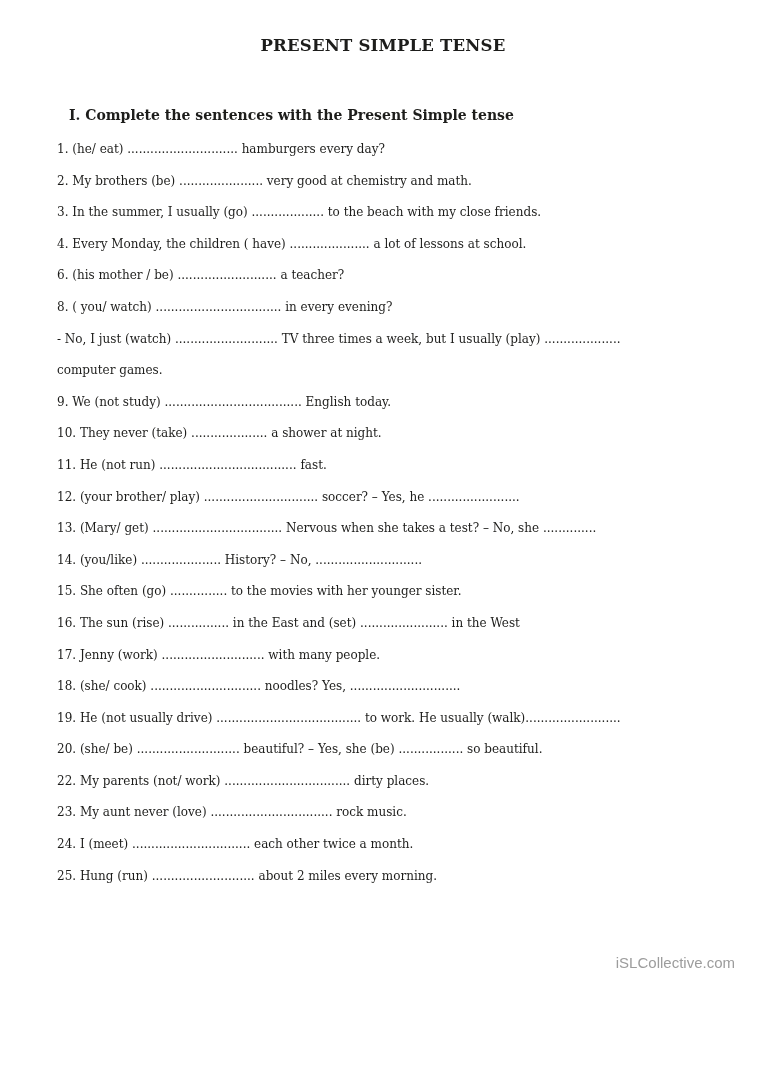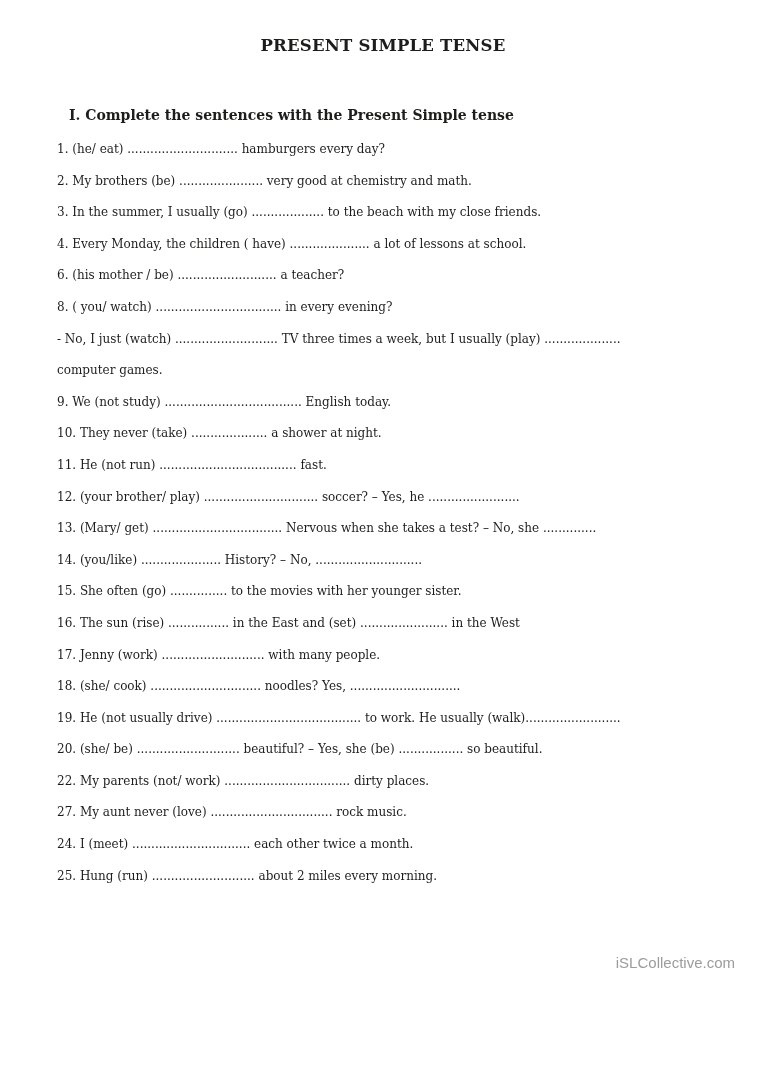--- a/index.html
+++ b/index.html
@@ -74,18 +74,18 @@
     <p class="line">12. (your brother/ play) .............................. soccer? – Yes, he ........................</p>
     <p class="line">13. (Mary/ get) .................................. Nervous when she takes a test? – No, she ..............</p>
     <p class="line">14. (you/like) ..................... History? – No, ............................</p>
     <p class="line">15. She often (go) ............... to the movies with her younger sister.</p>
     <p class="line">16. The sun (rise) ................ in the East and (set) ....................... in the West</p>
     <p class="line">17. Jenny (work) ........................... with many people.</p>
     <p class="line">18. (she/ cook) ............................. noodles? Yes, .............................</p>
     <p class="line">19. He (not usually drive) ...................................... to work. He usually (walk).........................</p>
     <p class="line">20. (she/ be) ........................... beautiful? – Yes, she (be) ................. so beautiful.</p>
     <p class="line">22. My parents (not/ work) ................................. dirty places.</p>
-    <p class="line">27. My aunt never (love) ................................ rock music.</p>
+    <p class="line">23. My aunt never (love) ................................ rock music.</p>
     <p class="line">24. I (meet) ............................... each other twice a month.</p>
     <p class="line">25. Hung (run) ........................... about 2 miles every morning.</p>
   </div>
   <div class="watermark">iSLCollective.com</div>
 </div>
 
 </body></html>

